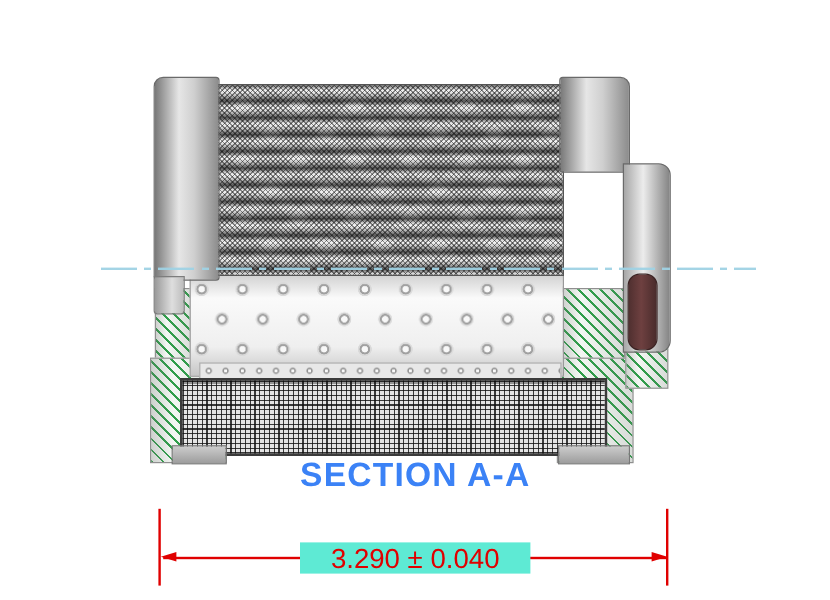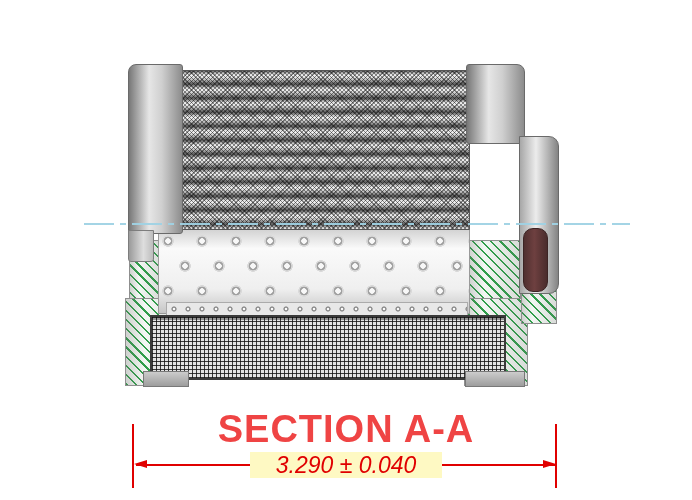--- a/index.html
+++ b/index.html
@@ -103,42 +103,42 @@
 
   
   .centerline{
     position:absolute;z-index:5;left:84px;top:223px;width:546px;height:2px;
     background:repeating-linear-gradient(to right, var(--centerline-blue) 0 30px, transparent 30px 36px, var(--centerline-blue) 36px 42px, transparent 42px 48px);
     opacity:.95;
   }
 
   
   .section-label{
-    position:absolute;z-index:6;left:146px;top:408px;width:400px;
-    text-align:center;font-size:38px;font-weight:600;letter-spacing:1px;color:#ef4444;
+    position:absolute;z-index:6;left:146px;top:380px;width:400px;
+    text-align:center;font-size:28px;font-weight:600;letter-spacing:1px;color:#3b82f6;
   }
   .ext-line{position:absolute;z-index:6;width:2px;height:64px;top:424px;background:var(--dimension-red);}
   .ext-line.left {left:132px;}
   .ext-line.right{left:555px;}
   .dim-line{position:absolute;z-index:6;left:136px;top:464px;width:419px;height:1.6px;background:var(--dimension-red);}
   .arrow{position:absolute;z-index:6;width:0;height:0;top:460px;}
   .arrow-left{
     left:134px;
     border-top:4.5px solid transparent;border-bottom:4.5px solid transparent;
     border-right:13px solid var(--dimension-red);
   }
   .arrow-right{
     left:543px;
     border-top:4.5px solid transparent;border-bottom:4.5px solid transparent;
     border-left:13px solid var(--dimension-red);
   }
   .dim-text{
     position:absolute;z-index:7;left:250px;top:452px;width:192px;
-    text-align:center;background:#fef9c3;color:var(--dimension-red);
-    font-size:23px;line-height:26px;font-style:italic;
+    text-align:center;background:#5eead4;color:var(--dimension-red);
+    font-size:23px;line-height:26px;
   }
 </style>
 </head>
 <body>
 
 <div class="canvas">
 
   <div class="hatch left-upper"></div>
   <div class="hatch left-lower"></div>
   <div class="hatch right-upper"></div>

